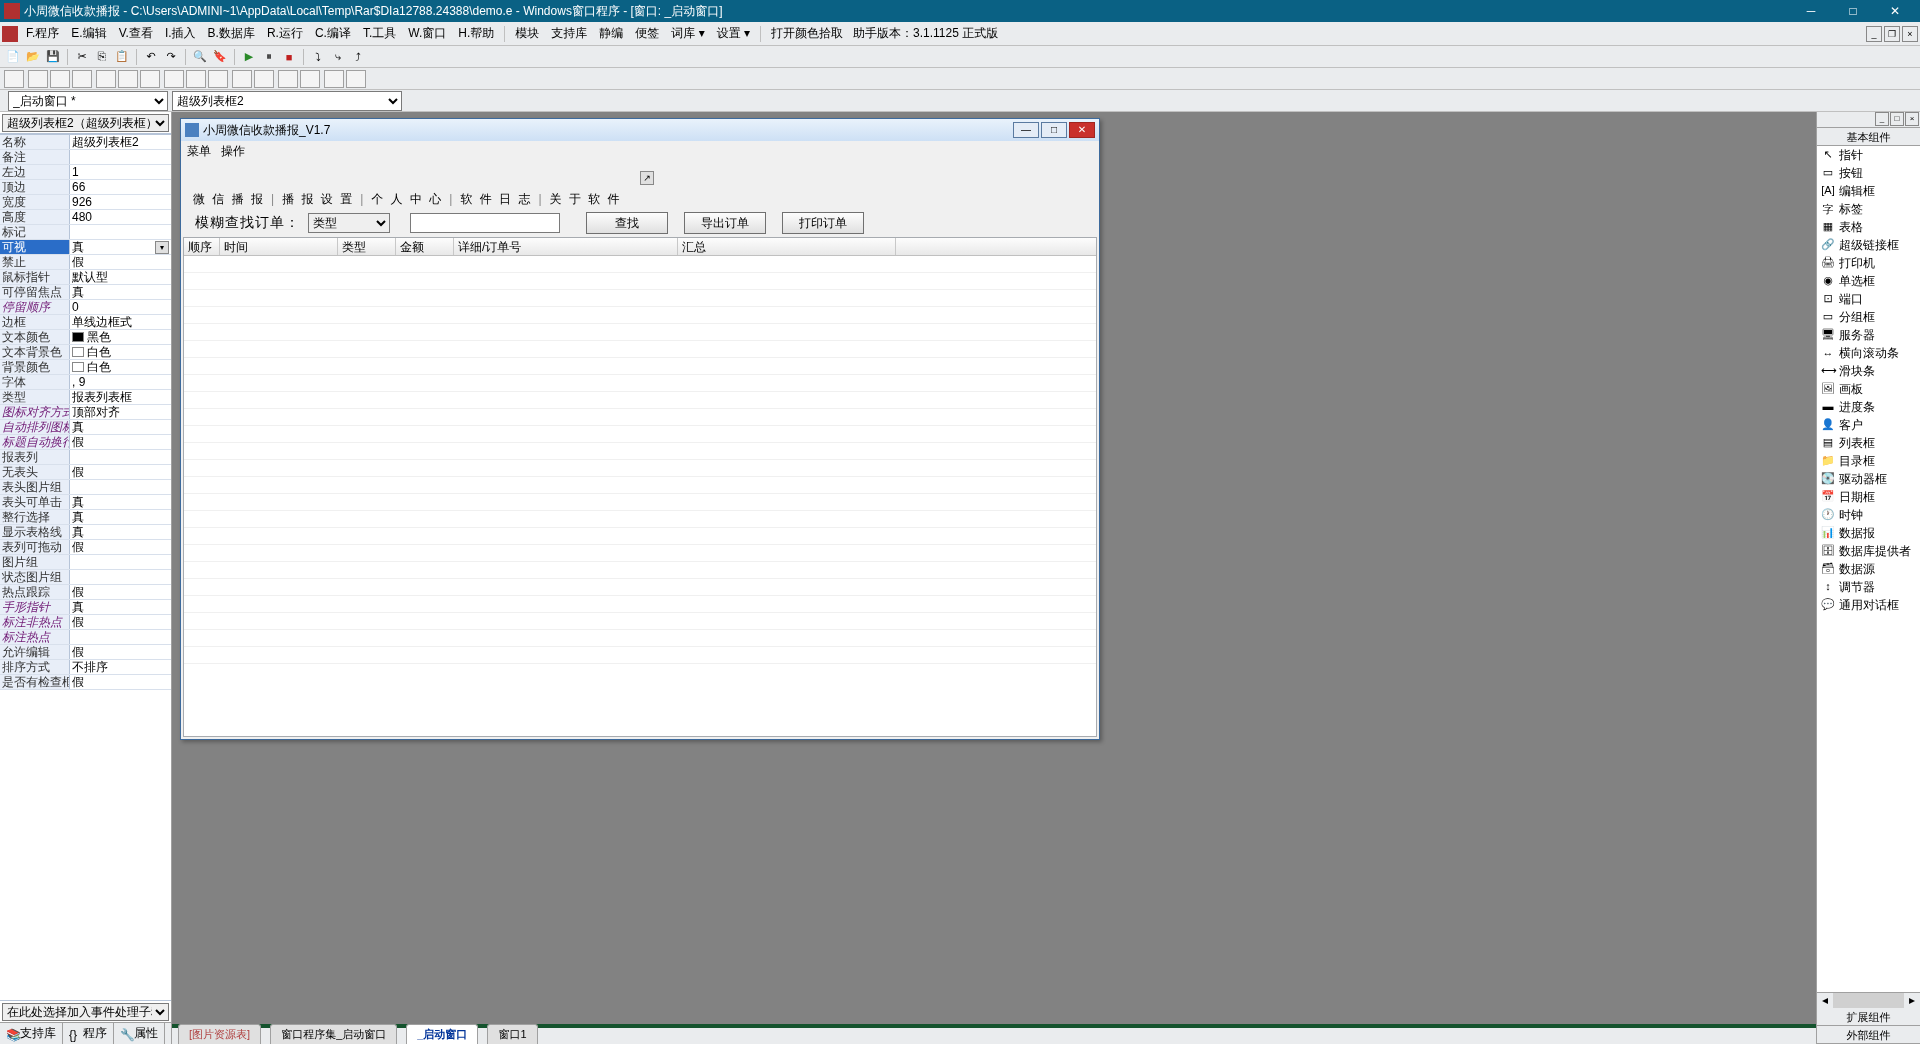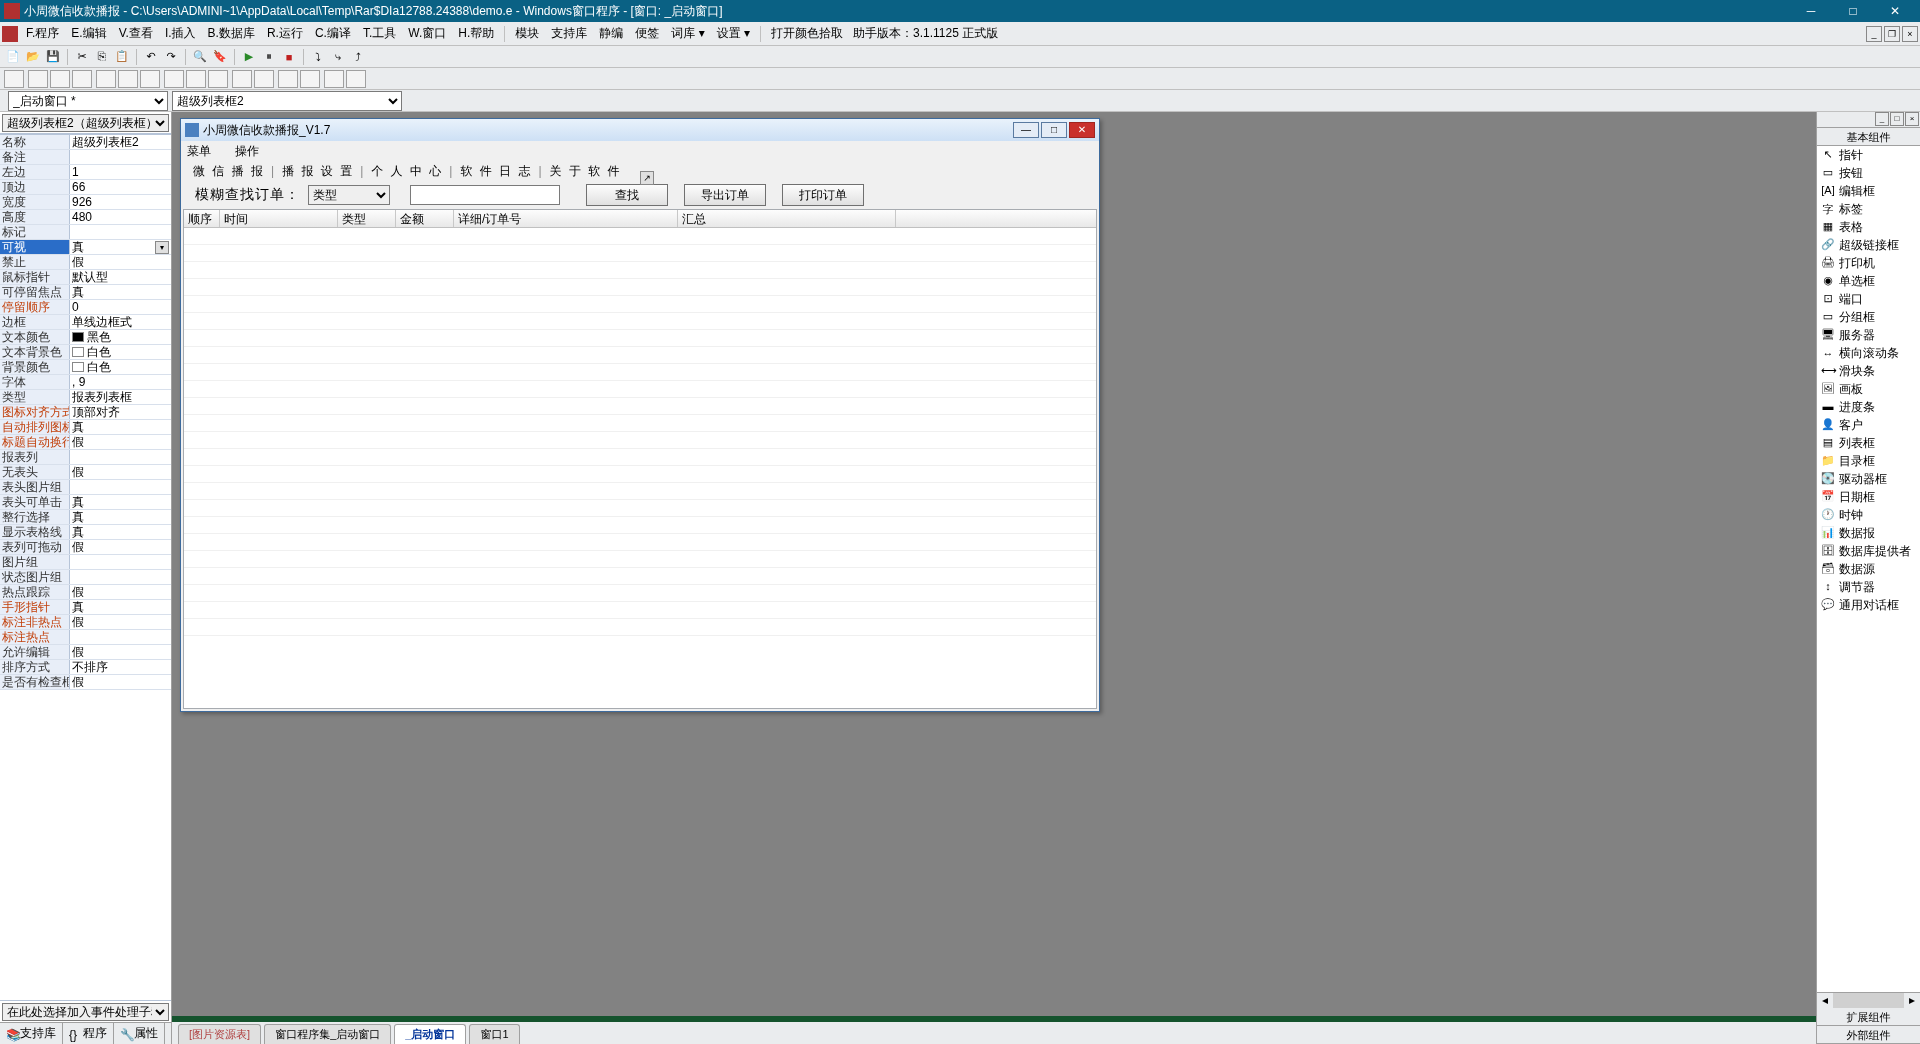--- a/index.html
+++ b/index.html
@@ -21,56 +21,56 @@
 .toolrow2 .tbtn{width:20px;height:18px;border:1px solid #a0a0a0;background:#f4f4f4;cursor:pointer;}
 .combo-row{height:22px;background:#eaecee;border-bottom:1px solid #c0c0c0;display:flex;align-items:center;padding:0 8px;gap:4px;}
 .combo-row select{height:20px;border:1px solid #7a7a7a;background:#fff;}
 .main{display:flex;height:calc(100% - 22px - 24px - 22px - 22px - 22px);}
 .left-panel{width:172px;border-right:1px solid #a0a0a0;display:flex;flex-direction:column;background:#fff;}
 .lp-combo{height:22px;padding:2px;border-bottom:1px solid #b6c4d8;}
 .lp-combo select{width:100%;height:18px;border:1px solid #7a7a7a;}
 .prop-grid{flex:1;overflow-y:auto;overflow-x:hidden;border-top:1px solid #b6c4d8;}
 .prop-row{display:flex;height:15px;border-bottom:1px solid #d8e0ec;font-size:11px;}
 .prop-row .pn{width:70px;background:#e8eef8;border-right:1px solid #b6c4d8;padding:0 2px;overflow:hidden;white-space:nowrap;color:#333;display:flex;align-items:center;}
-.prop-row .pn.grey{color:#c2410c;}
+.prop-row .pn.grey{color:#701a75;font-style:italic;}
 .prop-row .pv{flex:1;padding:0 2px;overflow:hidden;white-space:nowrap;background:#fff;display:flex;align-items:center;}
 .prop-row.sel .pn{background:#2a6dc8;color:#fff;}
 .prop-row.sel .pv{background:#fff;}
 .prop-row .pv .swatch{width:12px;height:10px;border:1px solid #888;display:inline-block;margin-right:3px;}
 .prop-row .pv .dd{margin-left:auto;width:14px;height:13px;background:#e0e0e0;border:1px solid #888;text-align:center;font-size:8px;line-height:11px;}
 .lp-evsel{height:22px;padding:2px;border-top:1px solid #b6c4d8;}
 .lp-evsel select{width:100%;height:18px;border:1px solid #7a7a7a;}
 .lp-tabs{height:22px;display:flex;border-top:1px solid #a0a0a0;background:#eaecee;}
 .lp-tabs .ltab{padding:2px 6px;border-right:1px solid #a0a0a0;cursor:pointer;display:flex;align-items:center;gap:2px;}
 .lp-tabs .ltab .ticon{width:12px;height:12px;display:inline-block;}
 .center{flex:1;display:flex;flex-direction:column;background:#828282;overflow:hidden;}
 .design-canvas{flex:1;position:relative;overflow:auto;}
-.mdi-tabs{height:28px;background:#eaecee;border-top:6px solid #14532d;display:flex;align-items:flex-end;padding:0 6px;gap:4px;}
+.mdi-tabs{height:20px;background:#eaecee;border-top:4px solid #14532d;display:flex;align-items:flex-end;padding:0 6px;gap:10px;}
 .mdi-tabs .mtab{padding:2px 10px;border:1px solid #a0a0a0;border-bottom:none;background:#e0e0e0;cursor:pointer;border-radius:3px 3px 0 0;margin-right:-1px;font-size:11px;}
 .mdi-tabs .mtab.active{background:#fff;font-weight:bold;color:#003399;}
 .mdi-tabs .mtab.red{color:#b04040;}
 .right-panel{width:104px;border-left:1px solid #a0a0a0;background:#fff;display:flex;flex-direction:column;}
 .rp-wbtns{height:16px;border-bottom:1px solid #a0a0a0;display:flex;justify-content:flex-end;background:#eaecee;}
 .rp-wbtns span{width:14px;height:14px;border:1px solid #888;margin-right:1px;font-size:8px;text-align:center;line-height:12px;cursor:pointer;}
 .rp-hdr{height:18px;background:#eaecee;border-bottom:1px solid #a0a0a0;text-align:center;line-height:18px;font-size:11px;}
 .rp-list{flex:1;overflow-y:auto;}
 .rp-item{height:18px;display:flex;align-items:center;padding:0 4px;gap:4px;cursor:pointer;}
 .rp-item .ricon{width:14px;height:14px;font-size:11px;text-align:center;}
 .rp-scroll{height:16px;border-top:1px solid #a0a0a0;background:#eaecee;display:flex;}
 .rp-scroll span{width:16px;text-align:center;cursor:pointer;}
 .rp-scroll .track{flex:1;background:#d0d0d0;}
 .subwin{position:absolute;left:8px;top:6px;width:920px;background:#f0f0f0;border:1px solid #3d6a9c;box-shadow:2px 2px 4px rgba(0,0,0,.3);}
 .subwin .sw-title{height:22px;background:linear-gradient(#e9f2fb,#cde0f5);display:flex;align-items:center;padding:0 4px;}
 .subwin .sw-title .swicon{width:14px;height:14px;background:#4a80c0;margin-right:4px;}
 .subwin .sw-title .swtxt{flex:1;}
 .subwin .sw-title .swbtn{width:26px;height:16px;border:1px solid #5a7aa0;background:#e4ecf6;margin-left:2px;text-align:center;font-size:10px;line-height:14px;cursor:pointer;}
 .subwin .sw-title .swbtn.close{background:#c9302c;color:#fff;border-color:#a02520;}
-.sw-menu{height:20px;display:flex;align-items:center;padding:0 6px;gap:24px;background:#f0f0f0;}
+.sw-menu{height:20px;display:flex;align-items:center;padding:0 6px;gap:10px;background:#f0f0f0;}
 .sw-menu span{cursor:pointer;}
-.sw-tabs{height:20px;display:flex;align-items:center;padding:0 6px;background:#f0f0f0;}
+.sw-tabs{height:20px;display:flex;align-items:center;padding:0 6px;background:#f0f0f0;margin-top:28px;}
 .sw-tabs span{padding:0 6px;cursor:pointer;letter-spacing:2px;}
 .sw-tabs .tsep{color:#888;padding:0;}
 .sw-search{height:28px;display:flex;align-items:center;padding:0 14px;gap:4px;background:#f0f0f0;}
 .sw-search .lbl{font-size:14px;letter-spacing:1px;padding-right:4px;}
 .sw-search select{width:82px;height:20px;border:1px solid #7a7a7a;}
 .sw-search input{width:150px;height:20px;border:1px solid #7a7a7a;padding:0 2px;}
 .sw-search .sbtn{width:82px;height:22px;border:1px solid #707070;background:linear-gradient(#fdfdfd,#e0e0e0);cursor:pointer;}
 .sw-grid{height:500px;background:#a21caf;border:1px solid #a7abb0;margin:0 2px 2px 2px;}
 .sw-grid .ghdr{height:18px;display:flex;background:linear-gradient(#fdfdfd,#e8e8e8);border-bottom:1px solid #c0c0c0;}
 .sw-grid .ghdr .gcol{border-right:1px solid #c8c8c8;padding:0 4px;line-height:18px;}

